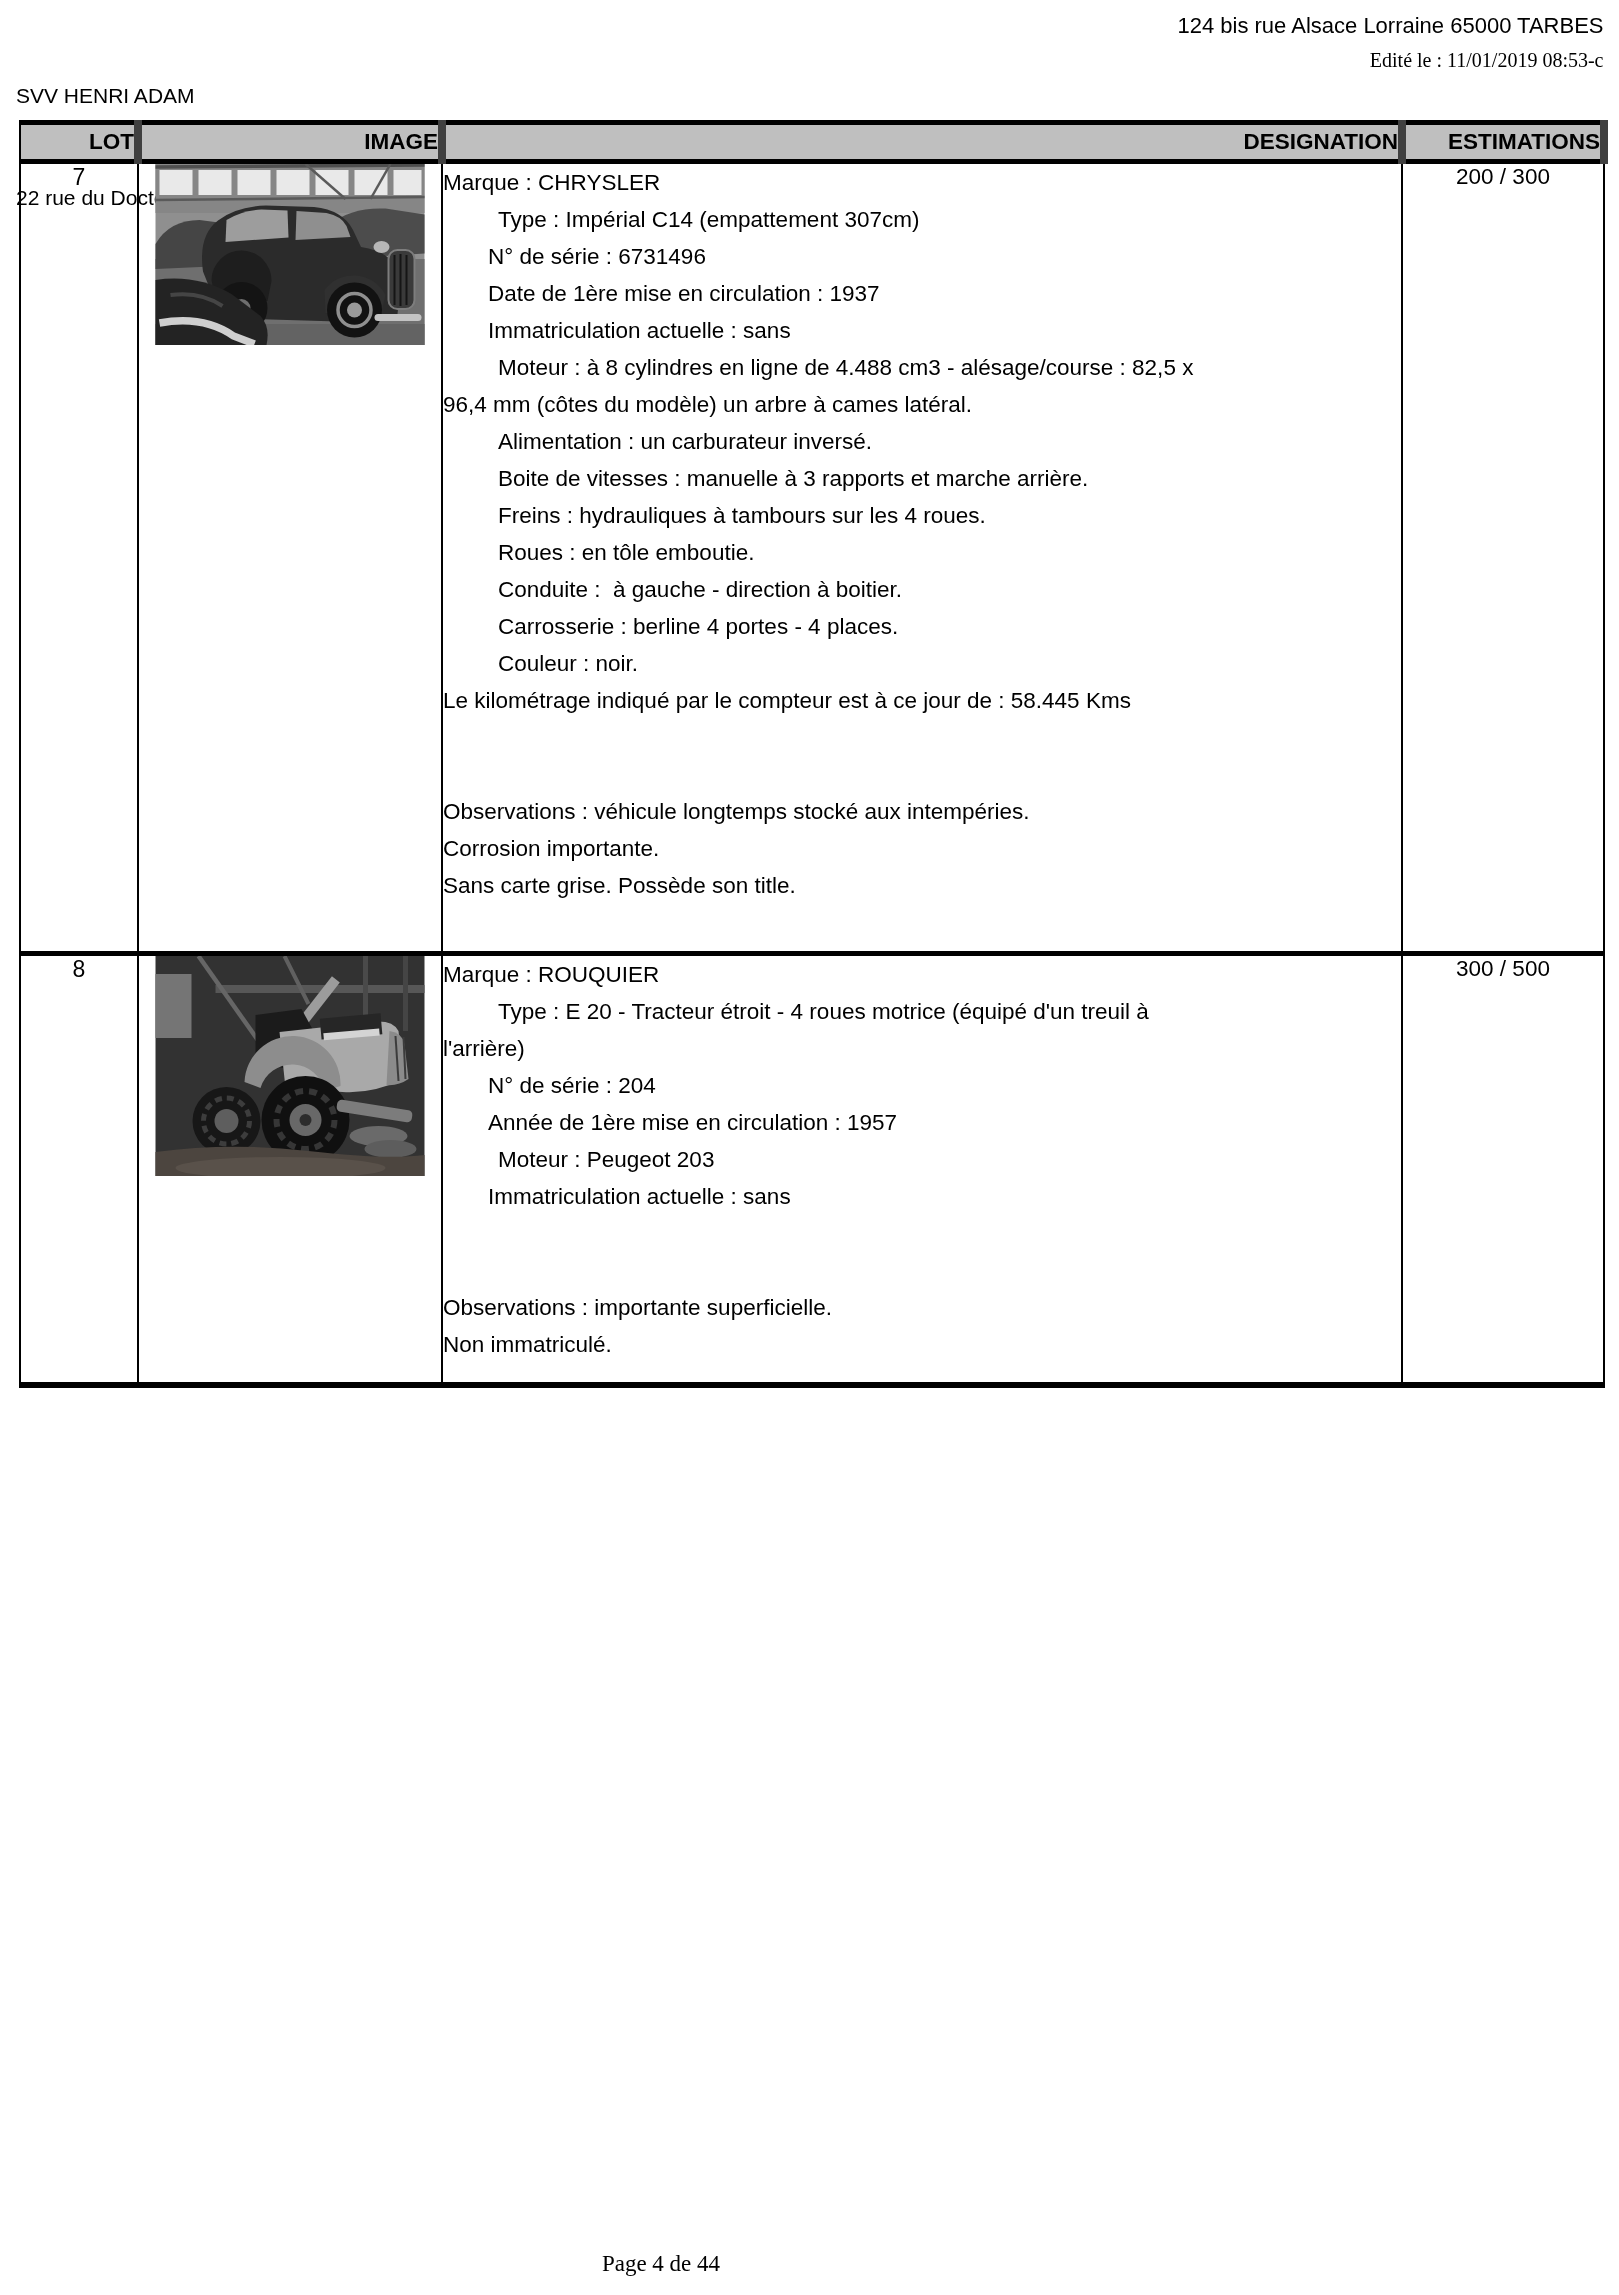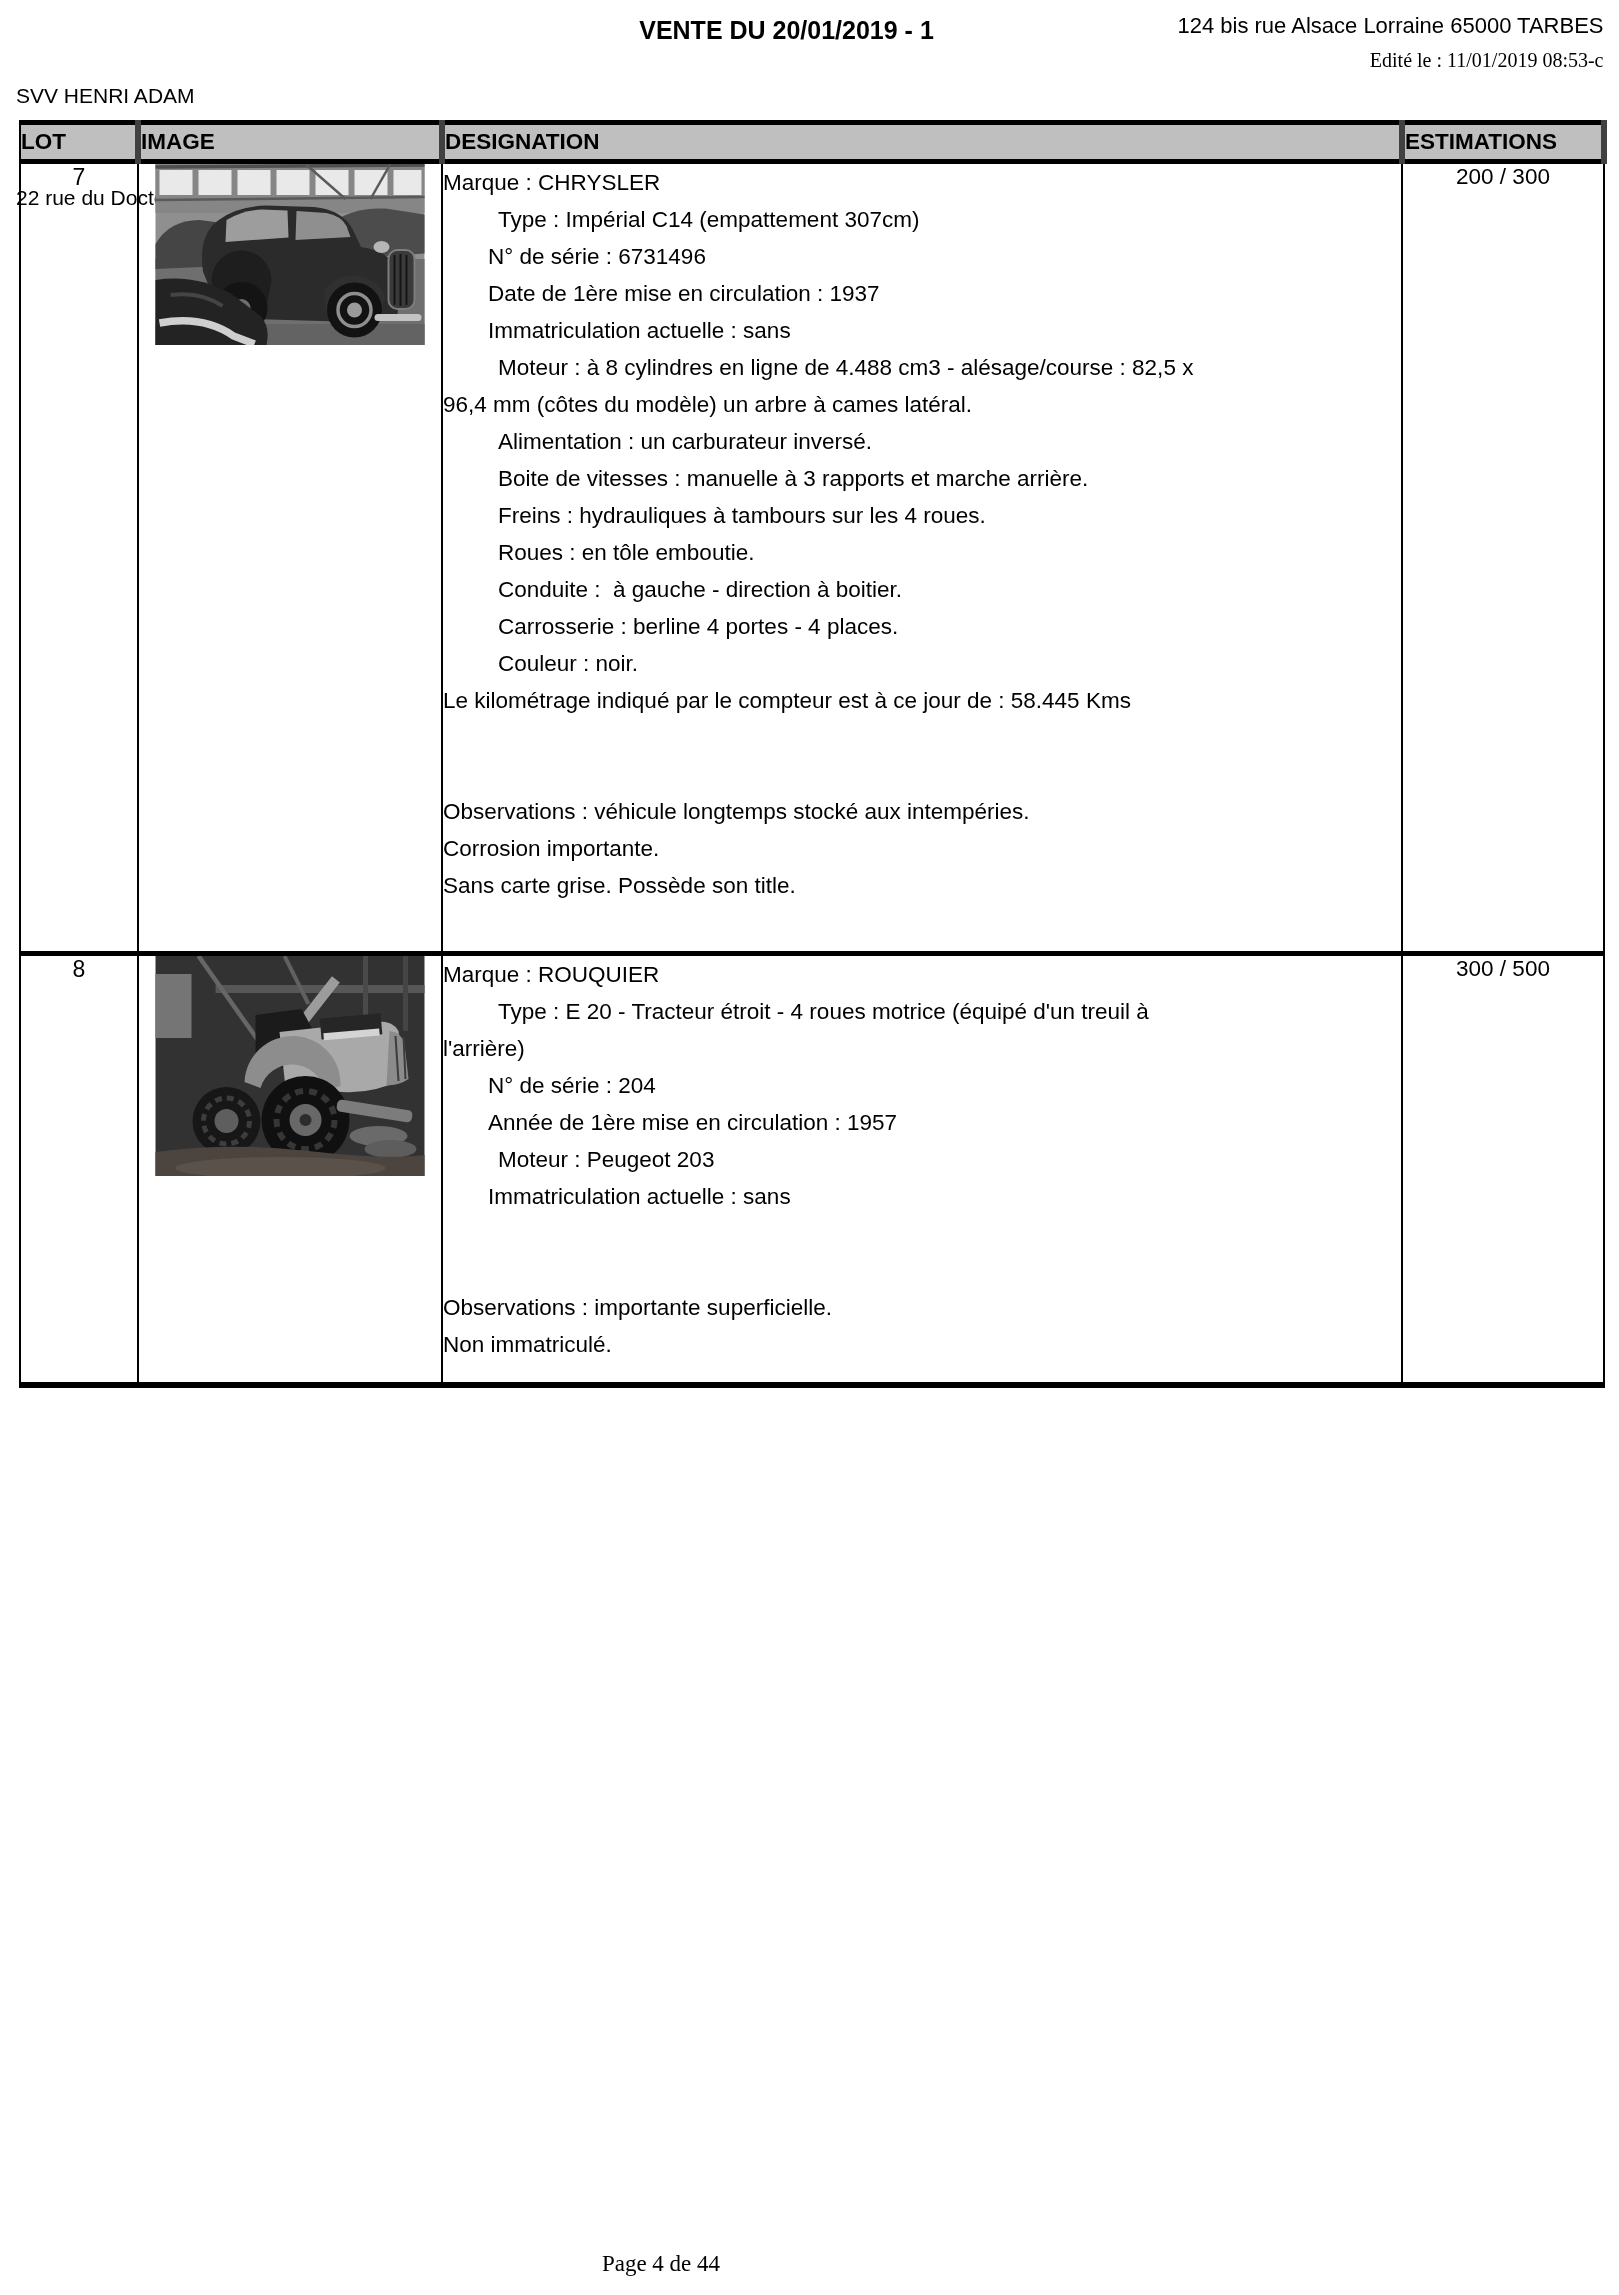--- a/index.html
+++ b/index.html
@@ -35,24 +35,24 @@
     position:absolute; left:19px; top:120px;
     width:1584px;
     border-collapse:collapse; table-layout:fixed;
     border-top:5px solid #000;
     border-bottom:6px solid #000;
     border-left:2px solid #000;
     border-right:2px solid #000;
   }
   table.catalog th {
     background:#bfbfbf;
-    border-left:2px solid #000; border-right:6px solid #404040;
+    border-left:2px solid #000; border-right:8px solid #404040;
     border-bottom:5px solid #000;
     height:34px;
-    font-size:22.5px; font-weight:bold; text-align:left;
+    font-size:22.5px; font-weight:bold; text-align:right;
     padding:0;
   }
   table.catalog td {
     border-left:2px solid #000; border-right:2px solid #000;
     border-top:5px solid #000;
     vertical-align:top;
     padding:0;
   }
   tr.lot-row-7 { height:792px; }
   tr.lot-row-8 { height:431px; }
@@ -82,21 +82,20 @@
 </head>
 <body>
 
 <div class="page">
 
   <div class="hdr-left">
     <div>SVV HENRI ADAM</div>
     <div>22 rue du Docteur Roux  65000TARBES</div>
   </div>
 
-  <div class="hdr-title">VENTE DU 20/01/2019 - 1</div>
 
   <div class="hdr-right">
     <div class="addr">124 bis rue Alsace Lorraine 65000 TARBES</div>
     <div class="edited">Edité le : 11/01/2019 08:53-c</div>
   </div>
 
   <table class="catalog">
     <colgroup>
       <col style="width:118px">
         <col style="width:304px">

